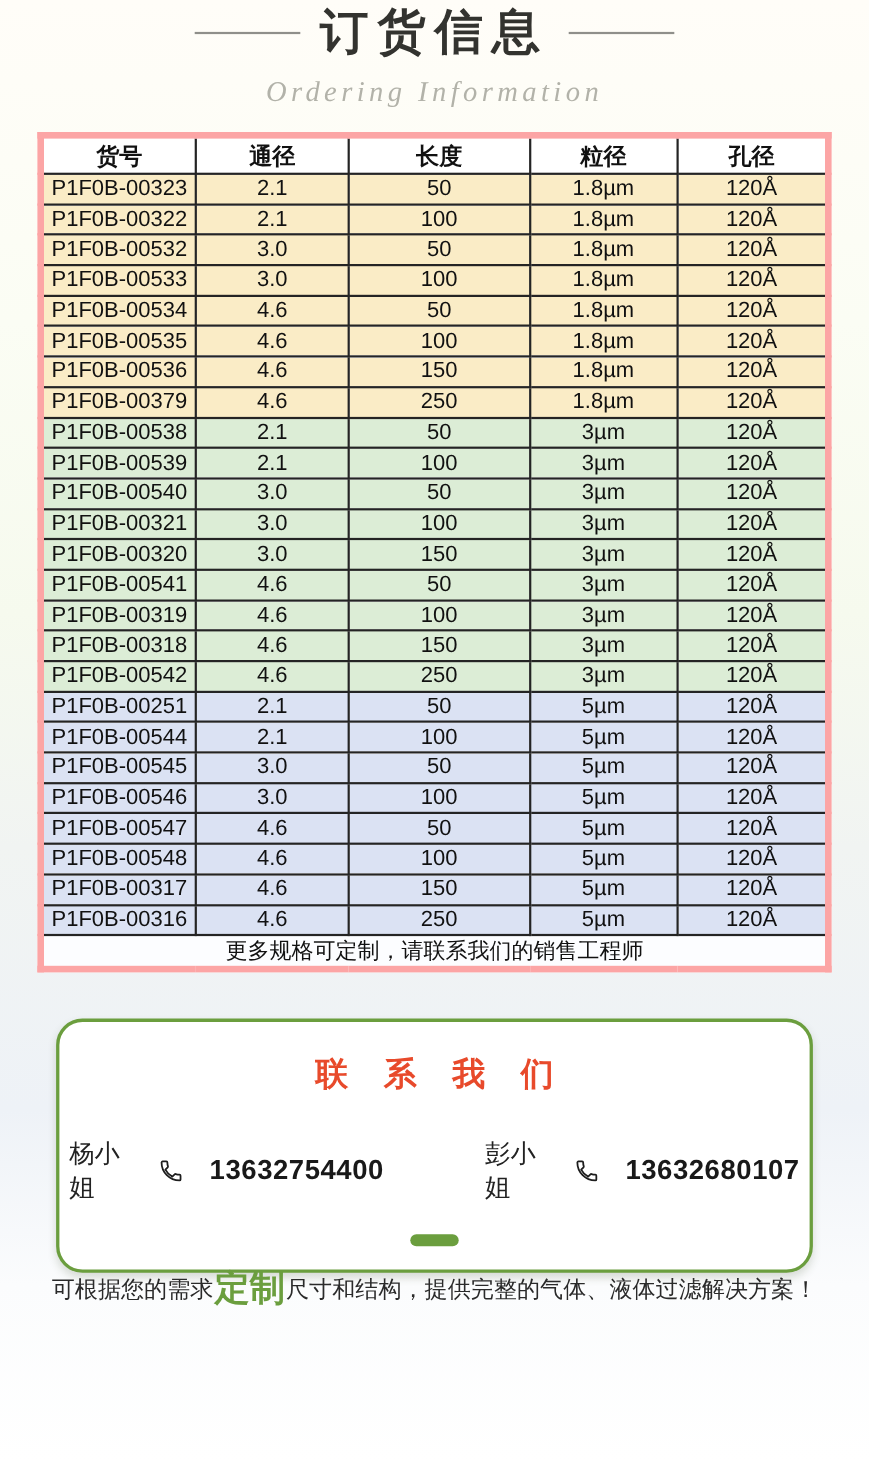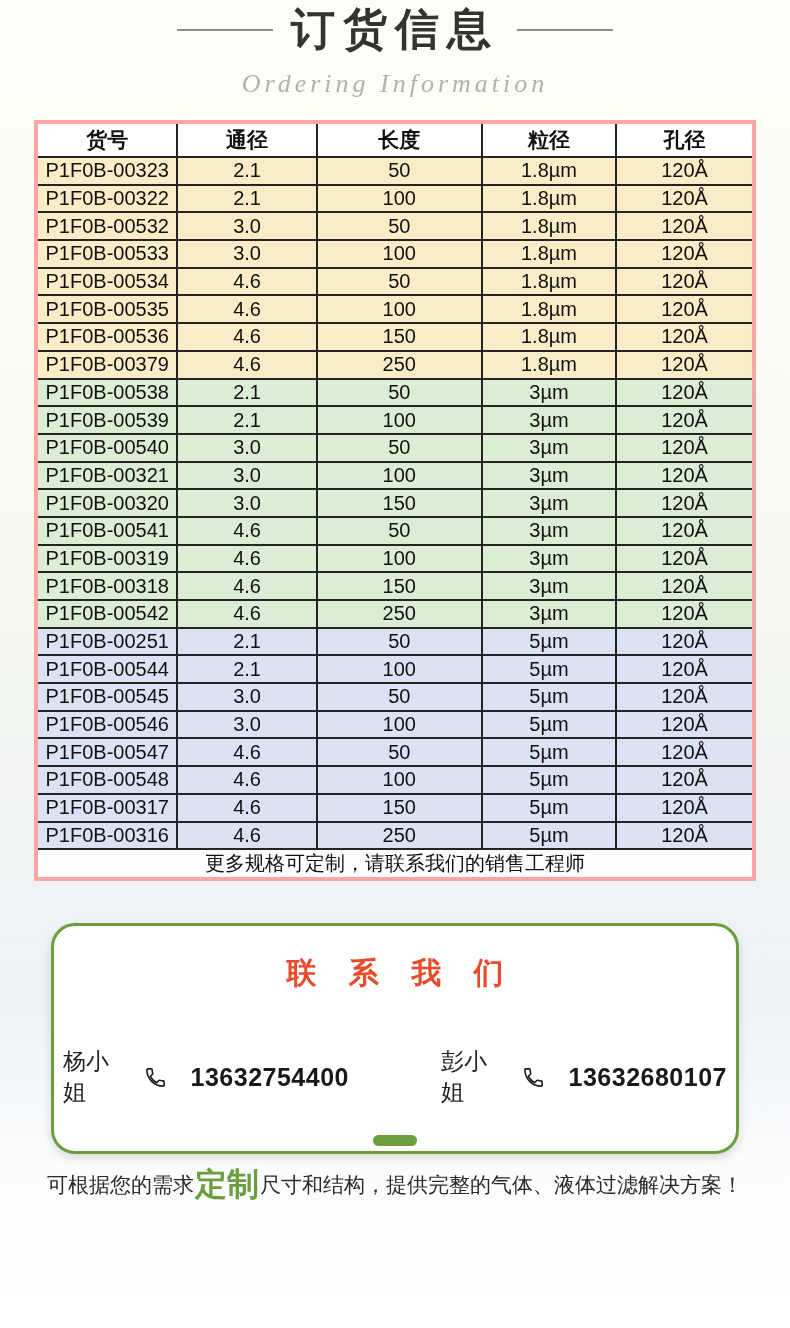--- a/index.html
+++ b/index.html
@@ -23,21 +23,21 @@
   .hdr-sub{
     margin-top:10px;
     font-family:"Liberation Serif","DejaVu Serif",serif;
     font-style:italic; font-size:26px; color:#b2b2a9; letter-spacing:4px;
   }
 
   
   table.spec{
     width:722px; margin:21px auto 0;
     border-collapse:collapse; table-layout:fixed;
-    border:4px solid #fca5a5;
+    border:6px solid #fca5a5;
     background:#ffffff;
   }
   table.spec th, table.spec td{
     border:2px solid #242424; text-align:center; vertical-align:middle;
     color:#111; overflow:hidden; white-space:nowrap;
   }
   table.spec th{ height:35px; font-size:21px; font-weight:700; background:#ffffff; }
   table.spec td{ height:27.7px; font-size:20px; font-weight:500; }
   tr.group-yellow td{ background:var(--row-yellow,#faecc6); }
   tr.group-green  td{ background:var(--row-green,#dcedd6); }
@@ -54,21 +54,21 @@
     padding:27px 9px 0;
     height:231px;
   }
   .card-title{
     text-align:center; font-size:30px; font-weight:800;
     color:var(--red,#e84a2b); letter-spacing:12px; text-indent:12px;
   }
   .contact-row{
     margin-top:36px; display:flex; justify-content:center; gap:92px; align-items:center;
   }
-  .contact-entry{ display:flex; align-items:center; gap:24px;margin-top:16px; }
+  .contact-entry{ display:flex; align-items:center; gap:24px; }
   .contact-name{ font-size:23px; color:#222; }
   .phone-ico{ display:inline-flex; margin-left:4px; }
   .contact-phone{ font-size:25px; font-weight:700; color:#191919; letter-spacing:.5px; }
   .pill{
     width:44px; height:11px; border-radius:6px;
     background:var(--accent,#6b9e3e); margin:27px auto 0;
   }
   .custom-note{
     margin-top:17px; text-align:center; font-size:21px; color:#2a2a2a;
     display:flex; align-items:center; justify-content:center; white-space:nowrap;

